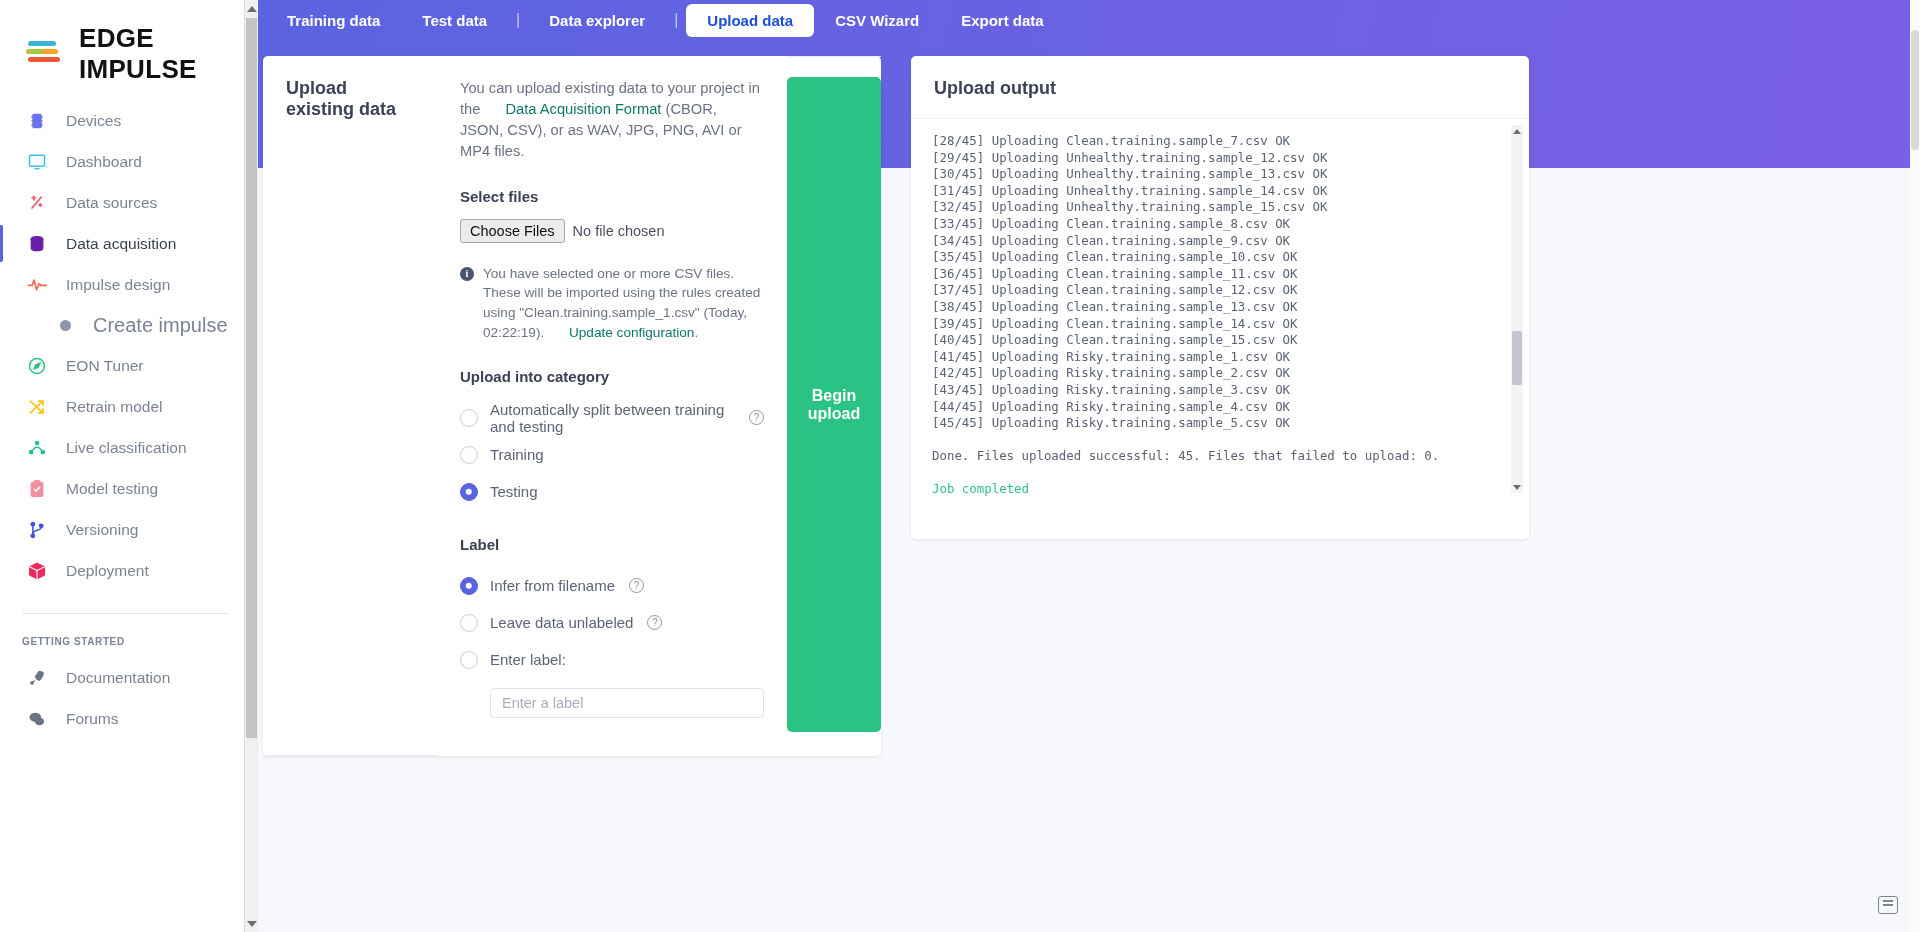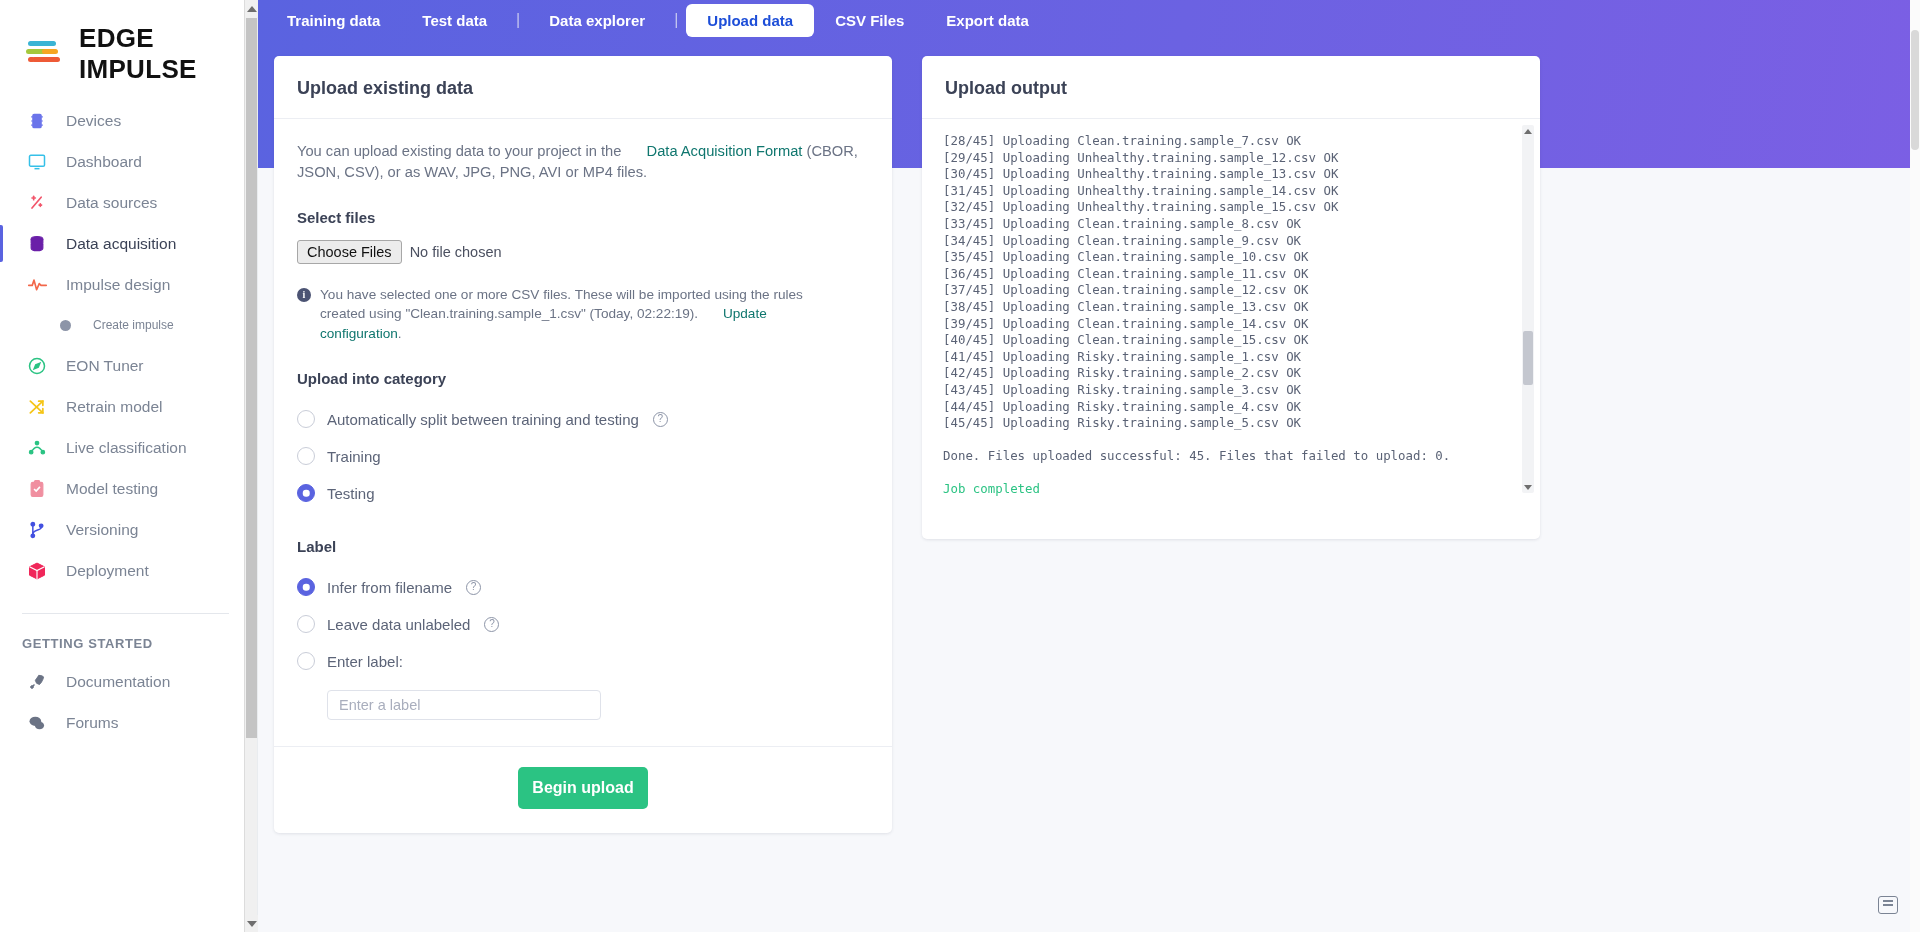--- a/index.html
+++ b/index.html
@@ -53,28 +53,28 @@
   .nav-item.active::before {
     content: ""; position: absolute; left: 0; top: 2px;
     width: 3px; height: 37px; background: #5a63e0; border-radius: 0 2px 2px 0;
   }
   .nav-icon { width: 22px; height: 22px; display: flex; align-items: center; justify-content: center; flex:0 0 22px;}
   .nav-sub {
     display: flex; align-items: center; height: 40px;
     padding-left: 60px; gap: 22px; cursor: pointer;
   }
   .nav-sub .dot { width: 11px; height: 11px; border-radius: 50%; background: #8d95a8; display:block; flex:0 0 11px;}
-  .nav-sub .nav-label { font-size: 12px; color: #7b8494; }
+  .nav-sub .nav-label { font-size: 20px; color: #7b8494; }
 
   .nav-divider {
     height: 1px; background: #e4e7ec;
     margin: 22px 28px 0 22px;
   }
   .nav-section-title {
-    font-size: 13px; font-weight: bold; letter-spacing: 0.6px;
+    font-size: 10px; font-weight: bold; letter-spacing: 0.6px;
     color: #7b8494; padding: 22px 0 10px 22px;
   }
 
   .sidebar-scrollbar {
     position: absolute; right: 0; top: 0; width: 13px; height: 932px;
     background: #f0f0f0; border-left: 1px solid #dcdcdc;
   }
   .sb-thumb {
     position: absolute; left: 1px; top: 18px; width: 11px; height: 720px;
     background: #c4c4c4;
@@ -123,23 +123,23 @@
   }
 
   
   .card {
     background: #ffffff;
     border-radius: 5px;
     box-shadow: 0 1px 3px rgba(60,64,90,0.12);
   }
   .card-left {
     width: 618px; flex: 0 0 618px;
-    margin-left: 16px;
+    margin-left: 5px;
     min-height: 700px;
-    display: flex; flex-direction: column;
+    display: flex; flex-direction: row;
   }
   .card-header {
     padding: 22px 23px 19px 23px;
     border-bottom: 1px solid #eceef3;
   }
   .card-title { font-size: 18px; color: #3b4256; font-weight: 600; }
   .card-body { padding: 22px 23px 26px 23px; flex: 1; }
 
   .desc {
     font-size: 14.7px; color: #6b7385; line-height: 1.42;
@@ -472,21 +472,21 @@
   <div class="main">
     <div class="topbar-bg"></div>
 
     <div class="tabs">
       <div class="tab">Training data</div>
       <div class="tab">Test data</div>
       <div class="tab-sep">|</div>
       <div class="tab">Data explorer</div>
       <div class="tab-sep">|</div>
       <div class="tab active">Upload data</div>
-      <div class="tab">CSV Files</div>
+      <div class="tab">CSV Wizard</div>
       <div class="tab">Export data</div>
     </div>
 
     <div class="content">
 
       <div class="card card-left">
         <div class="card-header">
           <div class="card-title">Upload existing data</div>
         </div>
         <div class="card-body">

